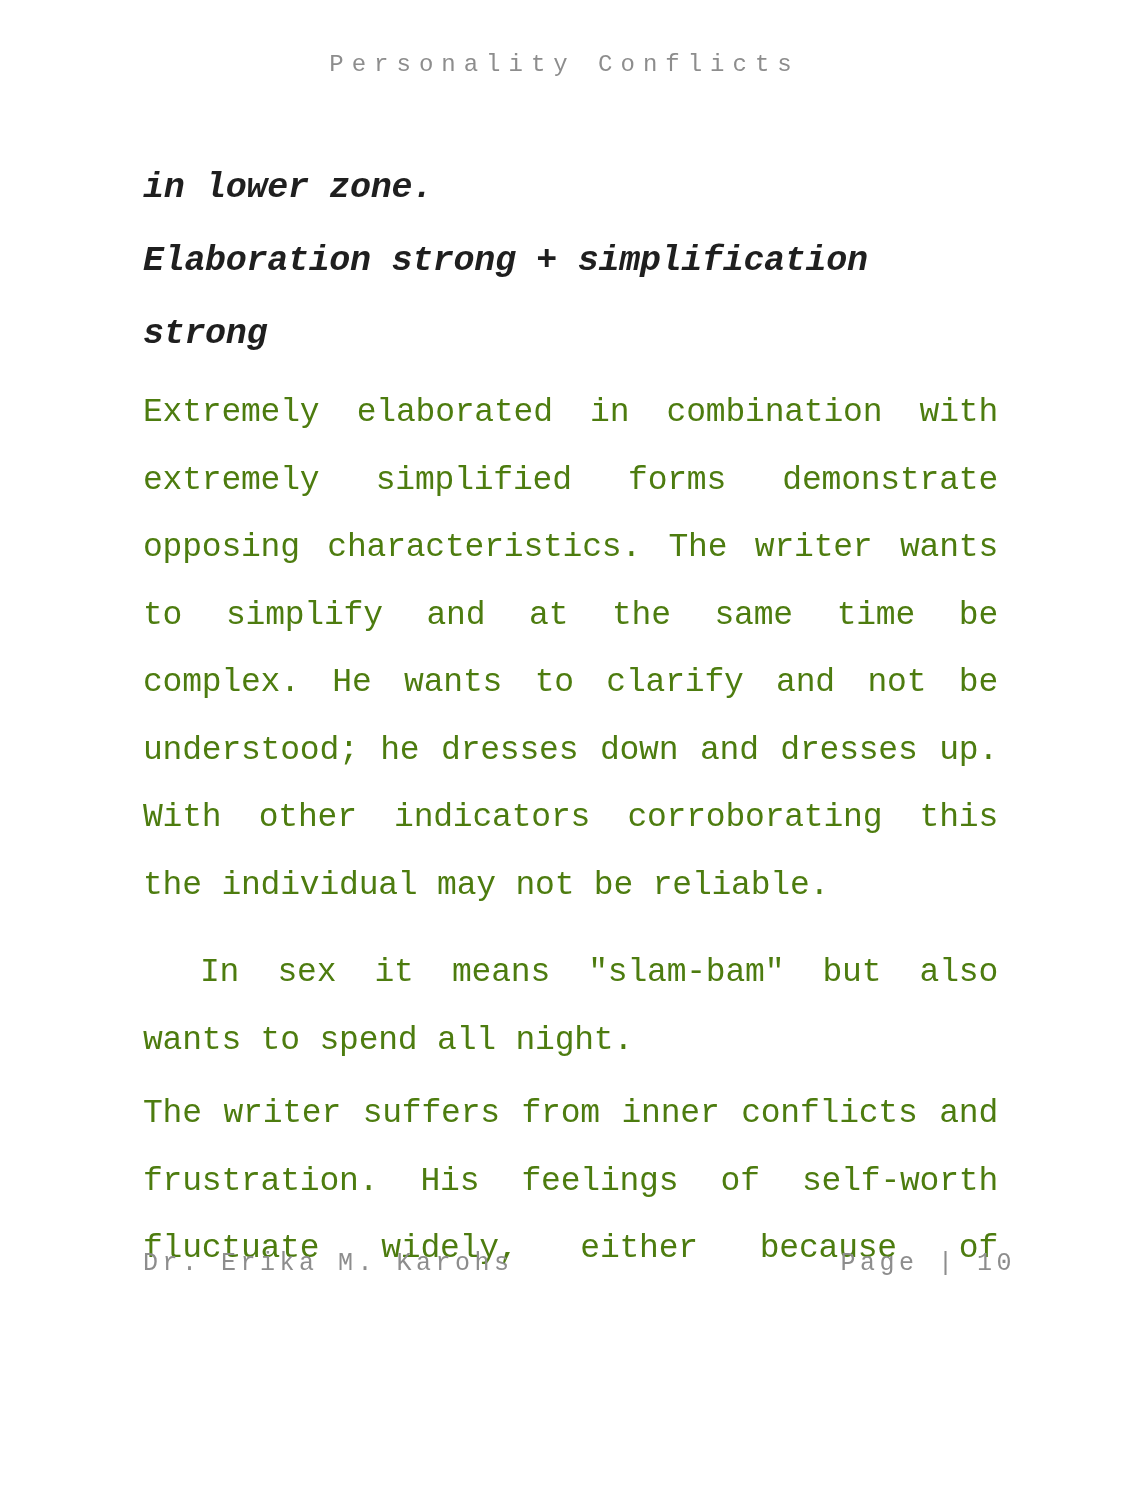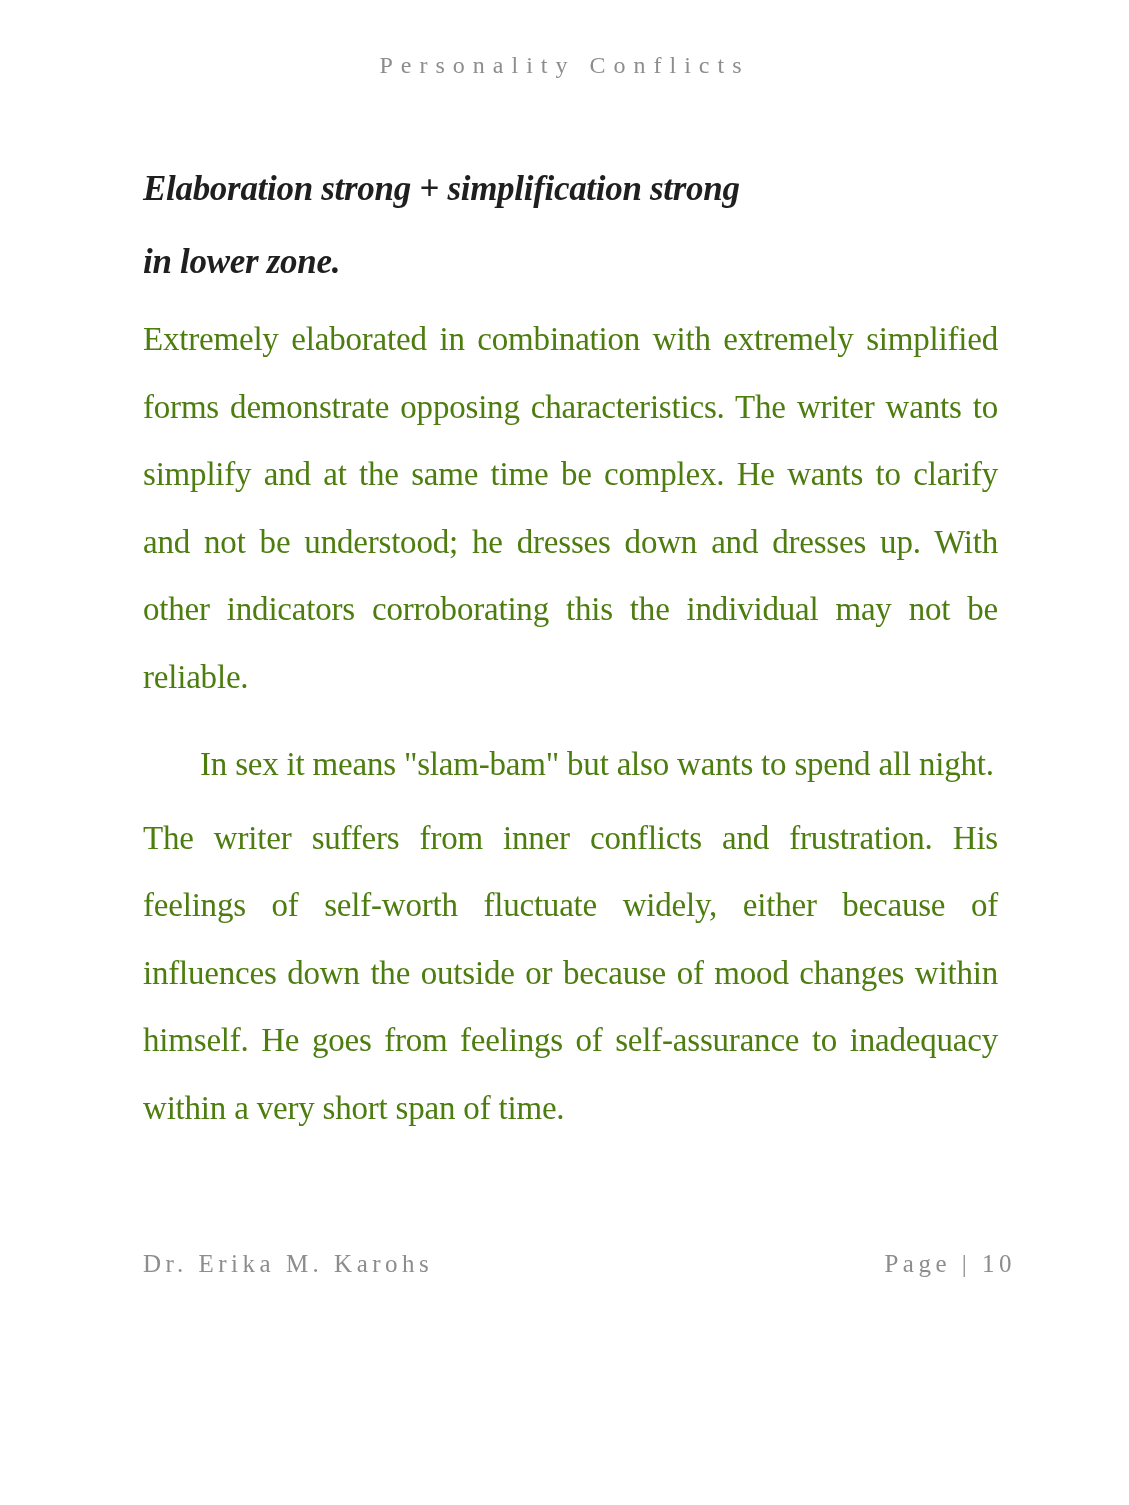--- a/index.html
+++ b/index.html
@@ -6,21 +6,21 @@
     margin: 0;
     padding: 0;
     background: #ffffff;
   }
   .page {
     position: relative;
     width: 1129px;
     height: 1296px;
     background: #ffffff;
     overflow: hidden;
-    font-family: Liberation Serif, serif;
+    font-family: Liberation Mono, monospace;
   }
   .running-header {
     margin-top: 50px;
     text-align: center;
     font-size: 24px;
     letter-spacing: 8px;
     color: #8d8d8d;
     line-height: 30px;
   }
   .content {
@@ -80,22 +80,22 @@
 </head>
 <body>
 
 <div class="page">
 
   <div class="running-header">Personality Conflicts</div>
 
   <div class="content">
 
     <h2 class="section-heading heading-1">
+      <span class="hline">in lower zone.</span>
       <span class="hline">Elaboration strong + simplification strong</span>
-      <span class="hline">in lower zone.</span>
     </h2>
 
     <p class="body-para para-1">Extremely elaborated in combination with extremely simplified forms demonstrate opposing characteristics. The writer wants to simplify and at the same time be complex. He wants to clarify and not be understood; he dresses down and dresses up. With other indicators corroborating this the individual may not be reliable.</p>
 
     <p class="body-para para-2">In sex it means "slam-bam" but also wants to spend all night.</p>
 
 
     <p class="body-para para-3">The writer suffers from inner conflicts and frustration. His feelings of self-worth fluctuate widely, either because of influences down the outside or because of mood changes within himself. He goes from feelings of self-assurance to inadequacy within a very short span of time.</p>
 
   </div>

